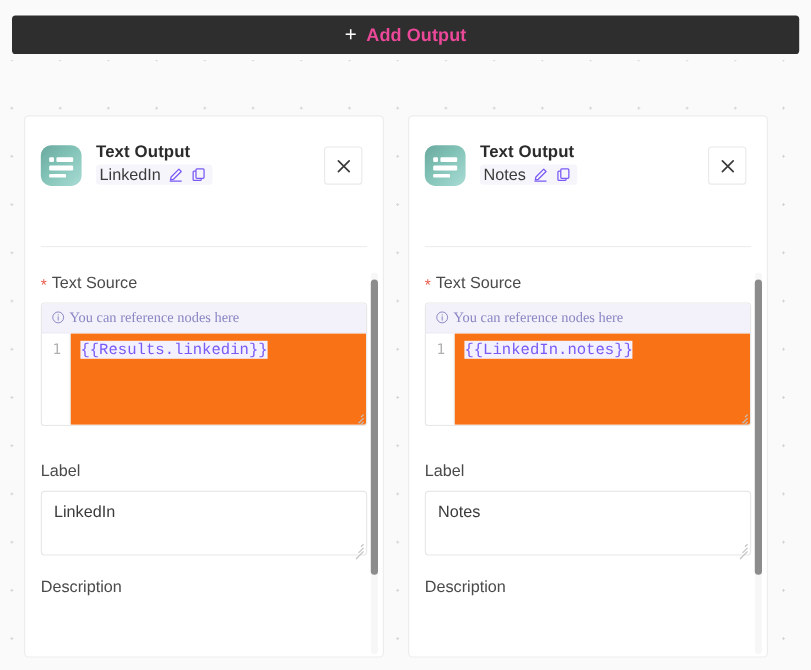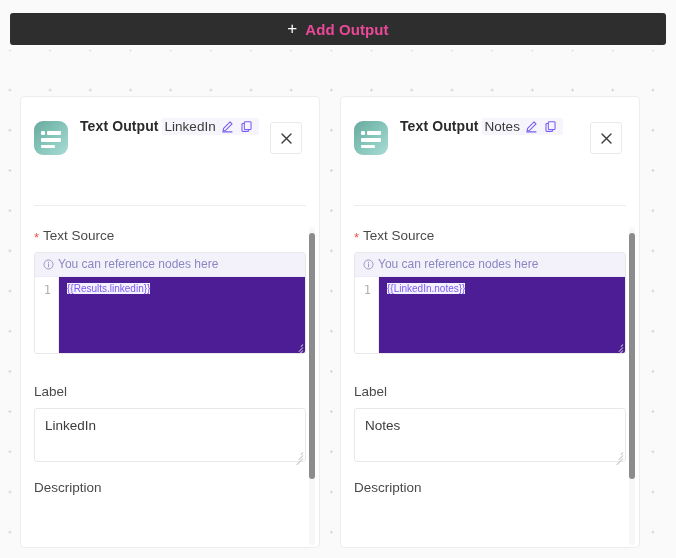--- a/index.html
+++ b/index.html
@@ -100,21 +100,21 @@
     border-radius: 1px;
   }
   .node-icon .ln.a { left: 7px;  top: 10px; width: 4px;  height: 4px; }
   .node-icon .ln.b { left: 13px; top: 10px; width: 14px; height: 4px; }
   .node-icon .ln.c { left: 7px;  top: 17px; width: 20px; height: 4px; }
   .node-icon .ln.d { left: 7px;  top: 24px; width: 14px; height: 3px; }
 
   .header-text {
     margin-left: 12px;
     display: flex;
-    flex-direction: row;
+    flex-direction: column;
     gap: 3px;
   }
   .node-type {
     font-size: 14px;
     font-weight: 700;
     color: #2b2b2b;
     letter-spacing: .1px;
   }
   .node-name-row {
     display: inline-flex;
@@ -190,44 +190,45 @@
   }
   .code-hint {
     background: #f3f2fa;
     padding: 4px 8px 5px 8px;
     font-size: 12px;
     color: #8a86c4;
     display: flex;
     align-items: center;
     gap: 4px;
     border-bottom: 1px solid #eceaf6;
+    font-family: Liberation Serif, serif;
   }
   .code-hint svg { display: block; flex: 0 0 auto; }
   .code-area {
     display: flex;
     height: 76px;
     background: #ffffff;
   }
   .gutter {
     width: 24px;
     flex: 0 0 auto;
     padding-top: 6px;
     text-align: right;
     padding-right: 7px;
     font-family: "DejaVu Sans Mono", monospace;
     font-size: 12px;
     color: #b0b0b0;
     border-right: 1px solid #eeeeee;
   }
   .code-line {
     padding: 6px 0 0 8px;
-    font-family: Liberation Sans, sans-serif;
-    font-size: 10px;
+    font-family: Liberation Mono, monospace;
+    font-size: 13px;
     color: #7a5af5;
-    background: #4c1d95;
+    background: #f97316;
     flex: 1 1 auto;
   }
   .code-line span { background: #f4f1fe; }
   .resize-grip {
     position: absolute;
     right: 2px;
     bottom: 1px;
     width: 10px;
     height: 10px;
     pointer-events: none;

